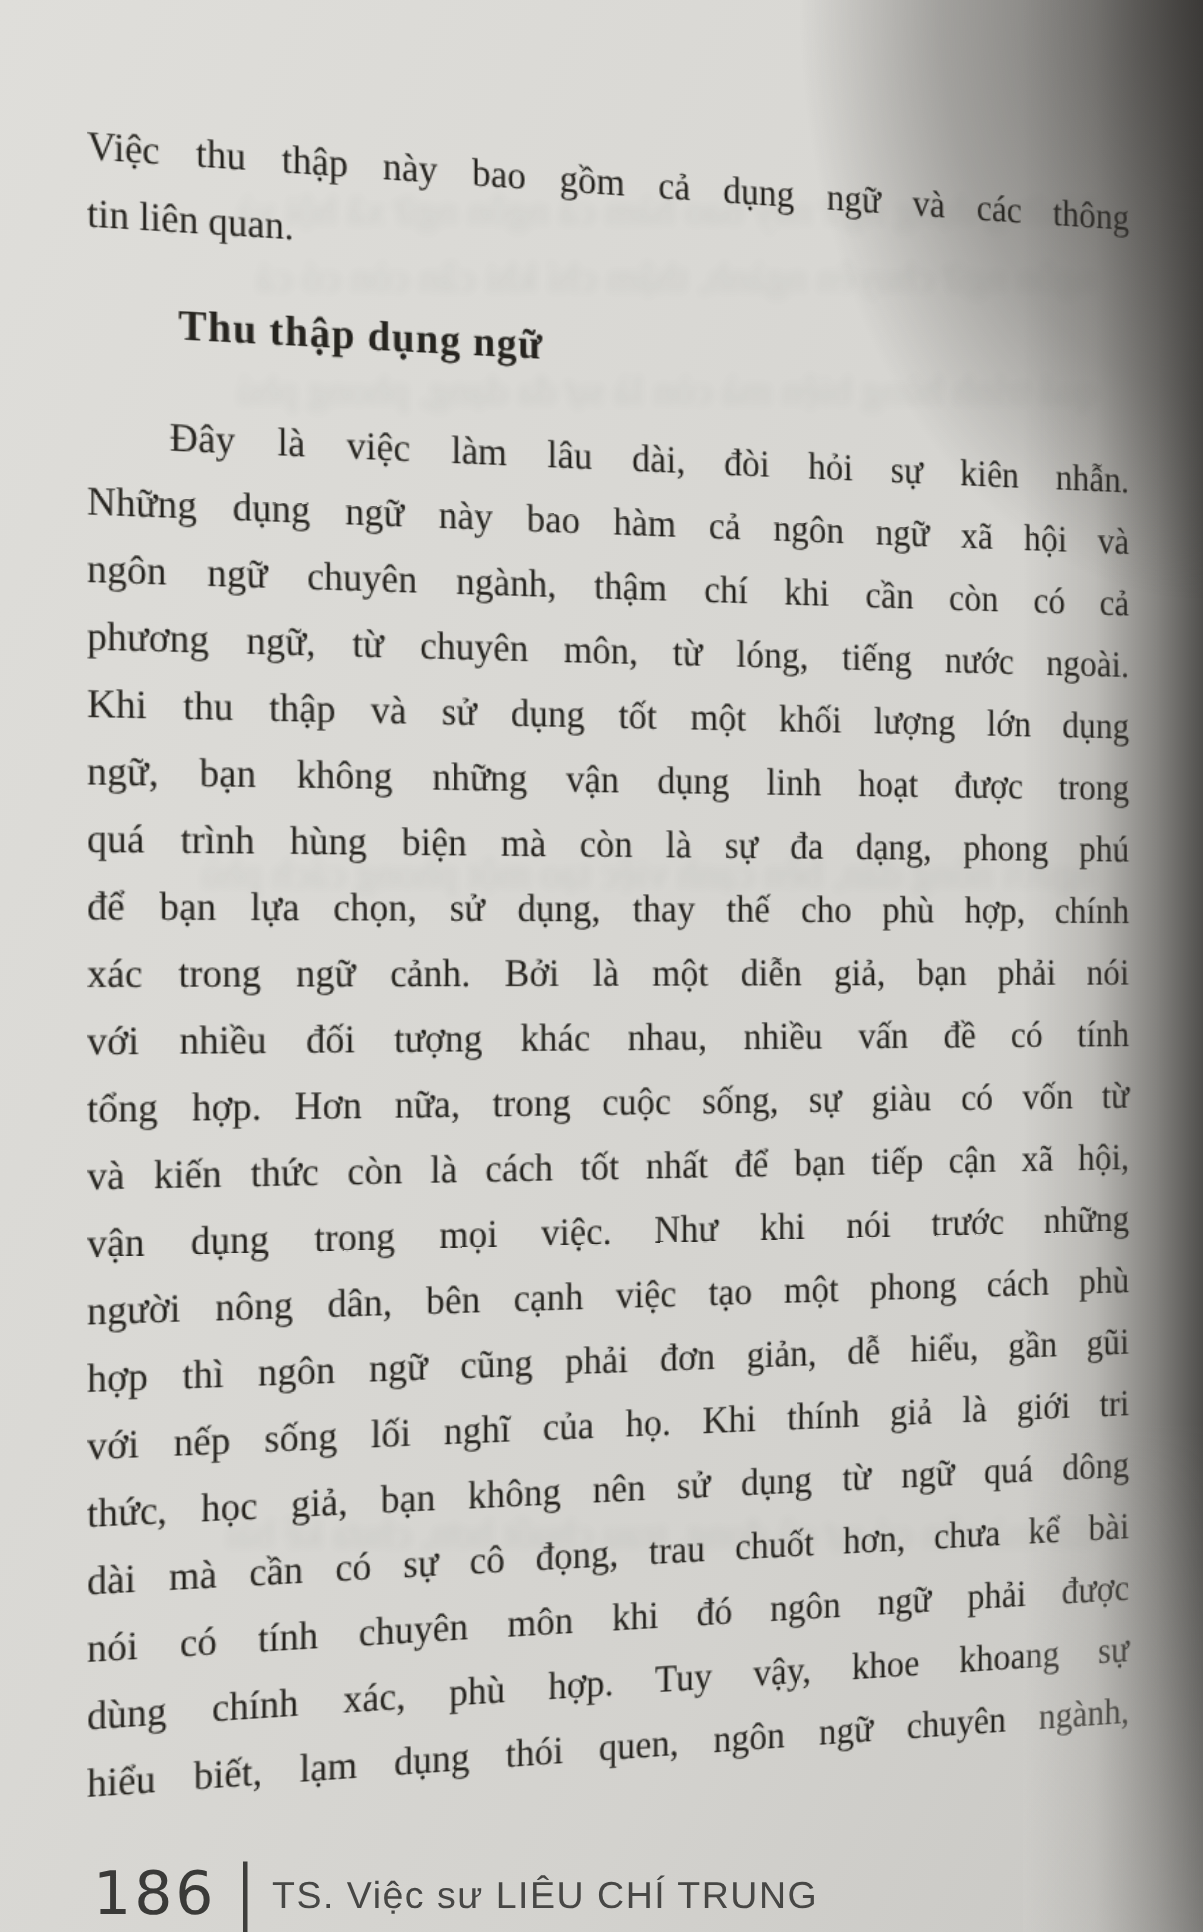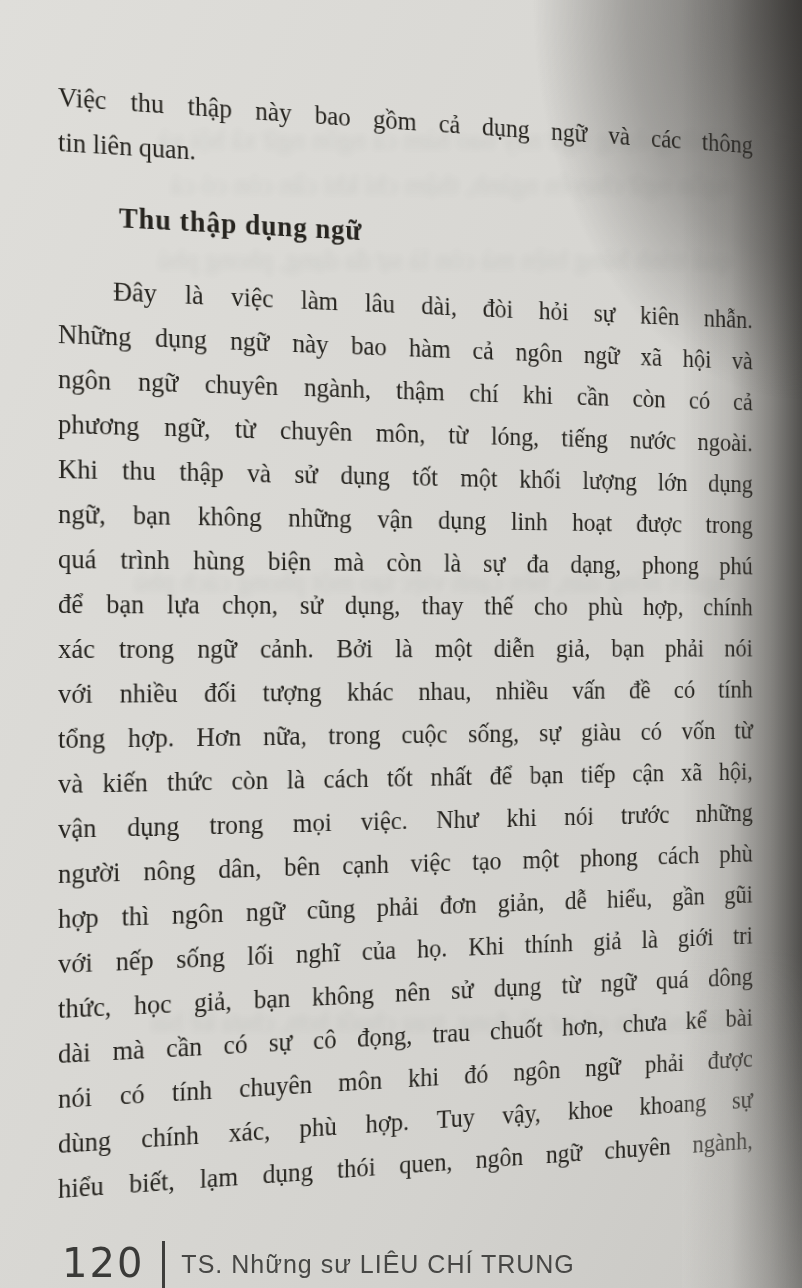--- a/index.html
+++ b/index.html
@@ -112,22 +112,22 @@
     <div class="line">hợp thì ngôn ngữ cũng phải đơn giản, dễ hiểu, gần gũi</div>
     <div class="line">với nếp sống lối nghĩ của họ. Khi thính giả là giới tri</div>
     <div class="line">thức, học giả, bạn không nên sử dụng từ ngữ quá dông</div>
     <div class="line">dài mà cần có sự cô đọng, trau chuốt hơn, chưa kể bài</div>
     <div class="line">nói có tính chuyên môn khi đó ngôn ngữ phải được</div>
     <div class="line">dùng chính xác, phù hợp. Tuy vậy, khoe khoang sự</div>
     <div class="line">hiểu biết, lạm dụng thói quen, ngôn ngữ chuyên ngành,</div>
   </div>
 
   <div class="footer">
-    <span class="page-num">120</span>
+    <span class="page-num">186</span>
     <span class="footer-sep"></span>
-    <span class="footer-author">TS. Những sư LIÊU CHÍ TRUNG</span>
+    <span class="footer-author">TS. Việc sư LIÊU CHÍ TRUNG</span>
   </div>
 
   <div class="edge-shadow-right"></div>
   <div class="corner-shadow-topright"></div>
   <div class="edge-soften-bottomright"></div>
 
 </div>
 
 </body></html>

